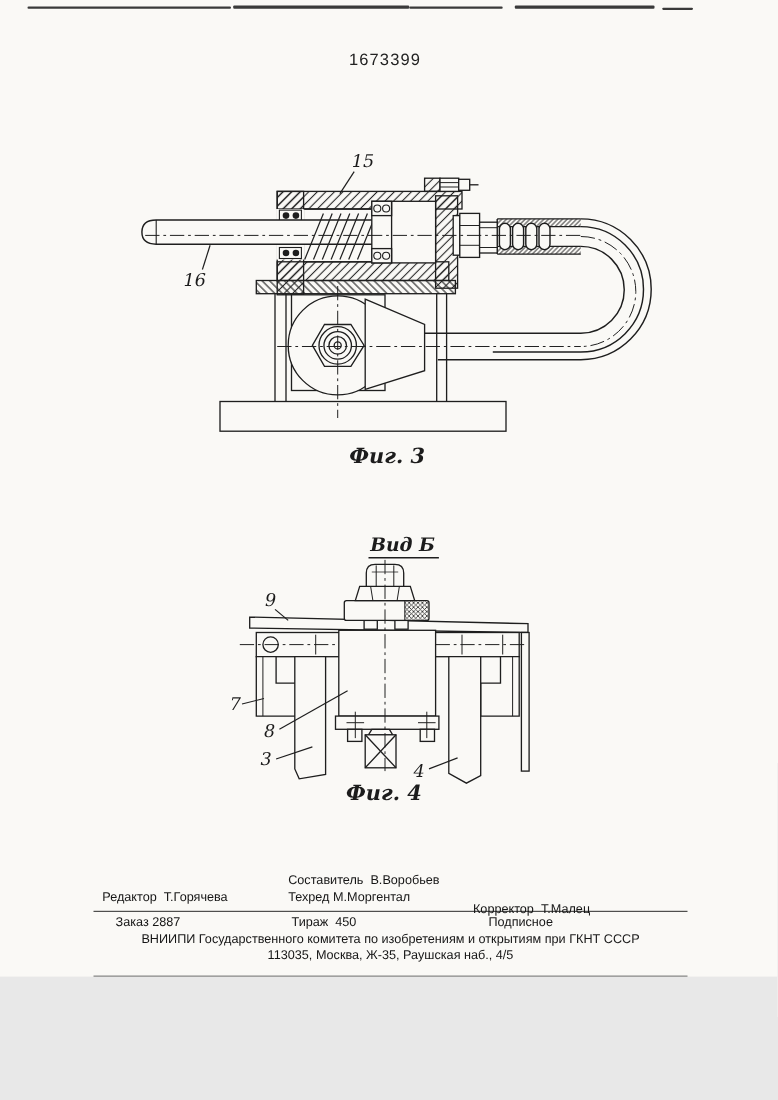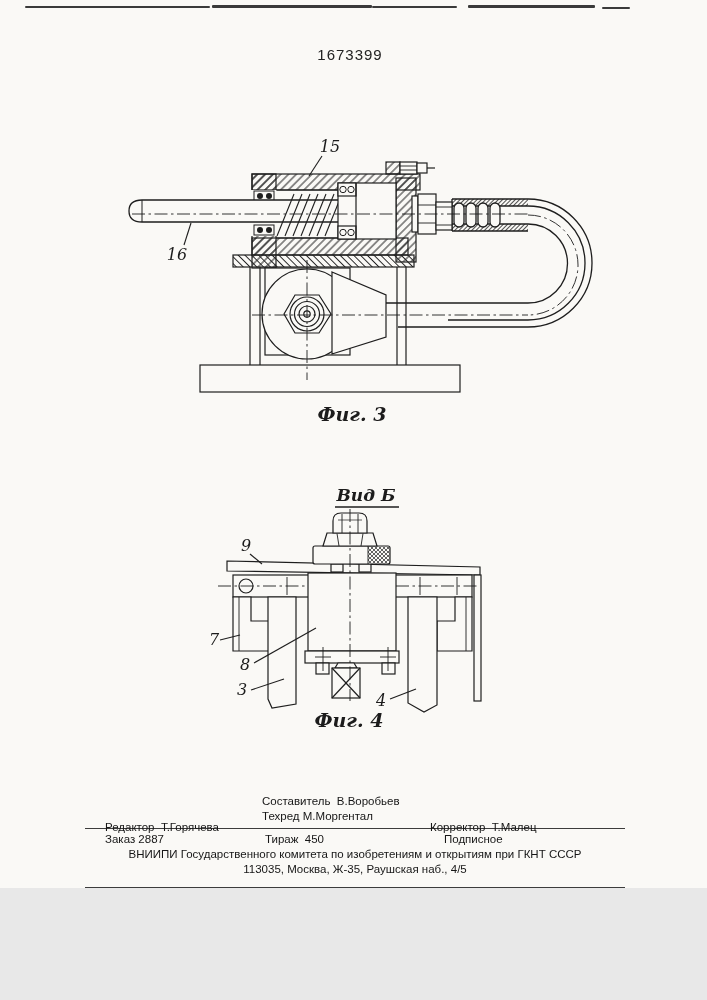--- a/index.html
+++ b/index.html
@@ -10,21 +10,21 @@
         font-size:15px;letter-spacing:1px;color:#222;}
   svg{position:absolute;overflow:visible;}
   svg text{font-family:"DejaVu Serif",serif;font-style:italic;fill:#1c1c1c;}
   .partnum{font-size:16px;}
   .figcap{font-size:19px;font-weight:600;}
   .viewcap{font-size:17px;font-weight:600;}
   .colophon{position:absolute;left:85px;top:795px;width:540px;font-size:11.5px;color:#161616;}
   .colophon .row{position:relative;height:15px;text-decoration:underline;}
   .colophon span{position:absolute;white-space:pre;}
   .c-compiler{left:177px;}
-  .c-editor{left:20px;margin-top:11px;}
+  .c-editor{left:8px;}
   .c-techred{left:177px;}
   .c-corrector{left:345px;margin-top:11px;}
   .c-order{left:20px;text-align:center;}
   .c-tirage{left:180px;}
   .c-subscr{left:347px;margin-left:12px;}
   .centered{position:relative;text-align:center;height:15px;}
   .rule{height:0;border-top:1.6px solid #3c3c3c;margin:3px 0 4px 0;}
   .rule2{margin-top:9px;}
 </style>
 </head>

